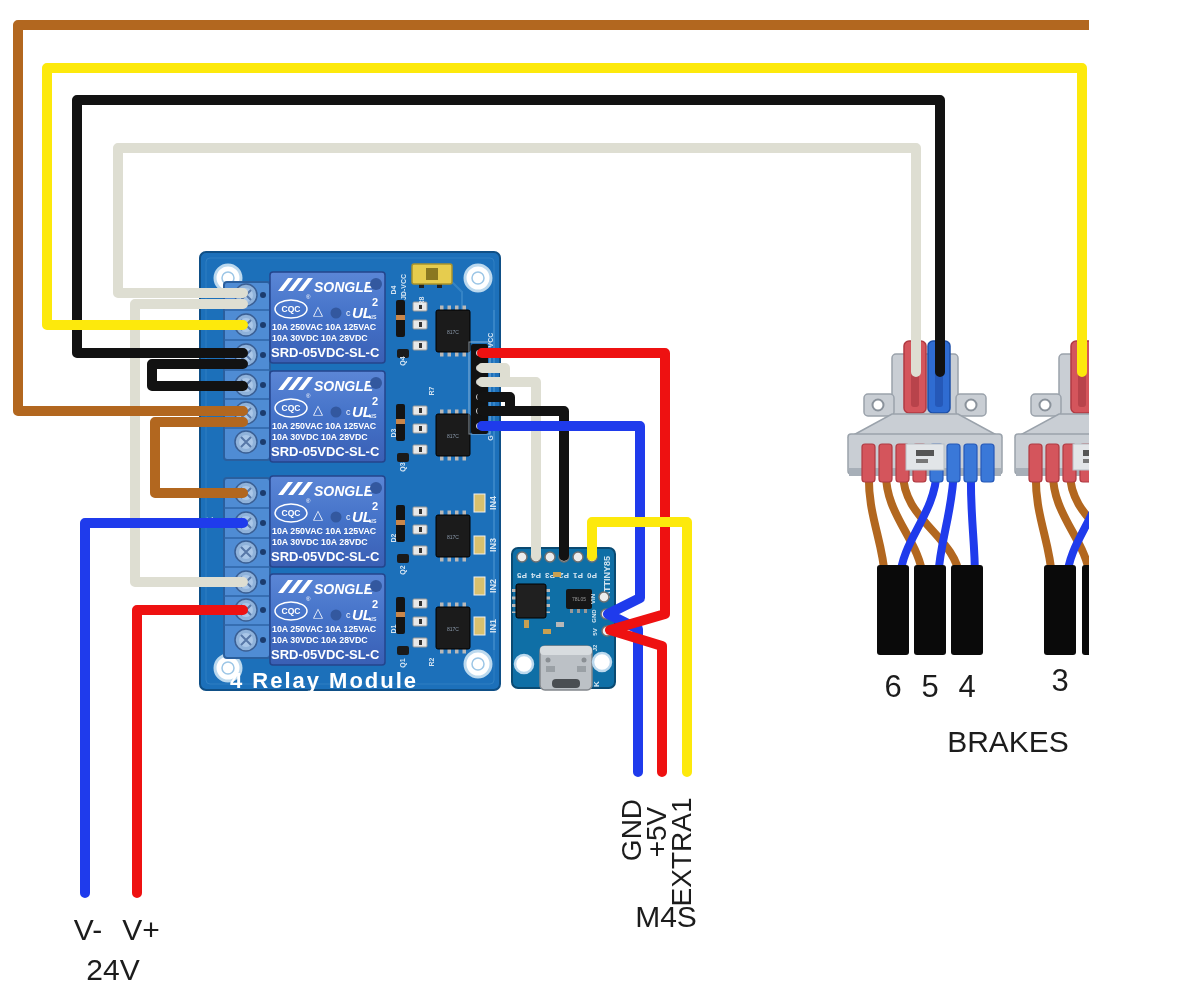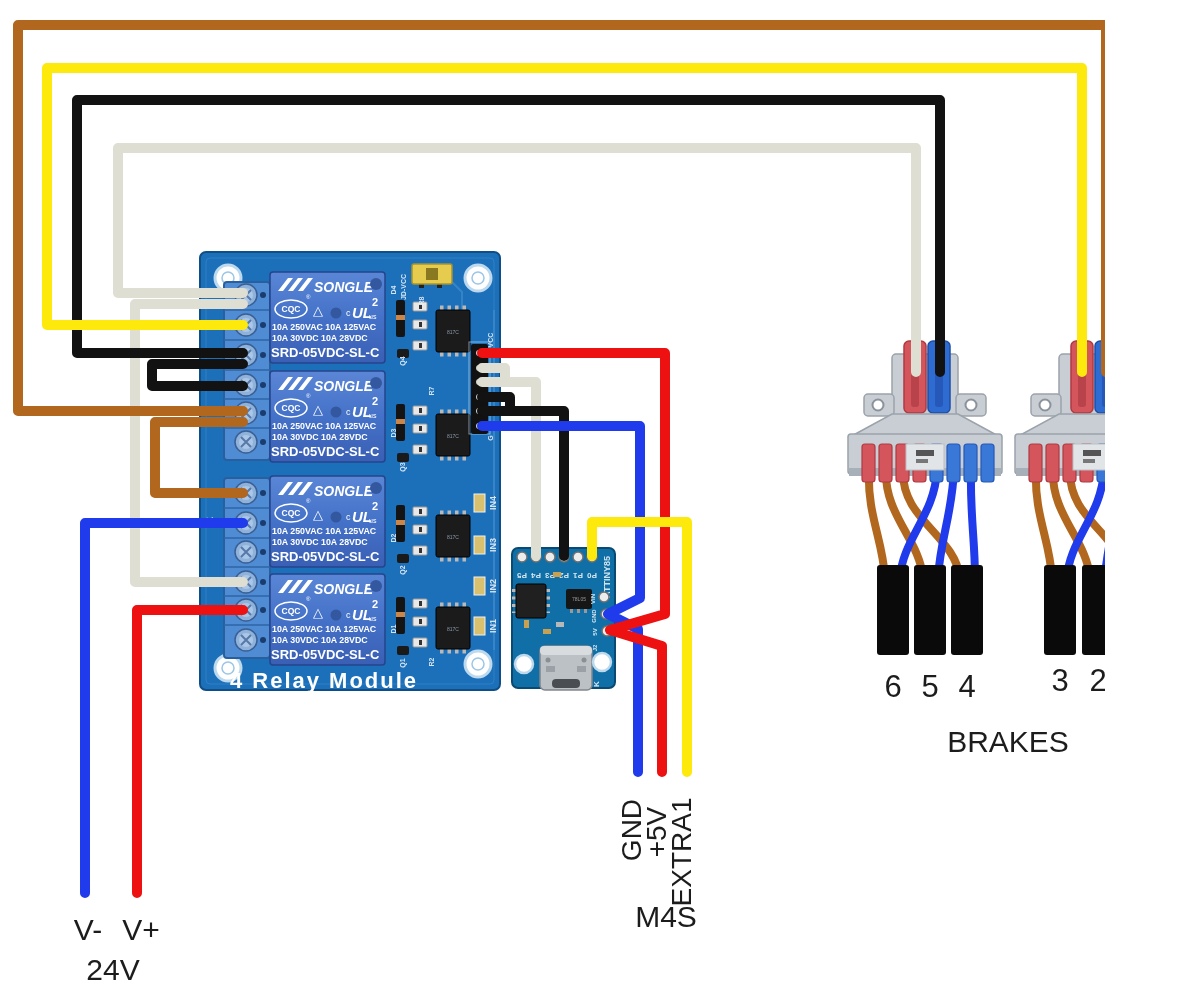--- a/index.html
+++ b/index.html
@@ -1,16 +1,16 @@
 <!DOCTYPE html>
 <html><head>
 <meta charset="utf-8">
 <style>
   html,body{margin:0;padding:0;background:#ffffff;}
-  .canvas{position:relative;width:1089px;height:1000px;background:#fff;overflow:hidden;padding-left:16px;}
+  .canvas{position:relative;width:1089px;height:1000px;background:#fff;overflow:hidden;}
   svg{position:absolute;left:0;top:0;}
   text{font-family:"Liberation Sans",sans-serif;}
   .pcbtext{fill:#ffffff;font-weight:bold;}
   .silk{fill:#e9f1f8;opacity:.9;font-weight:bold;}
   .biglabel{fill:#1c1c1c;}
 </style>
 </head>
 <body>
 
 <div class="canvas">

